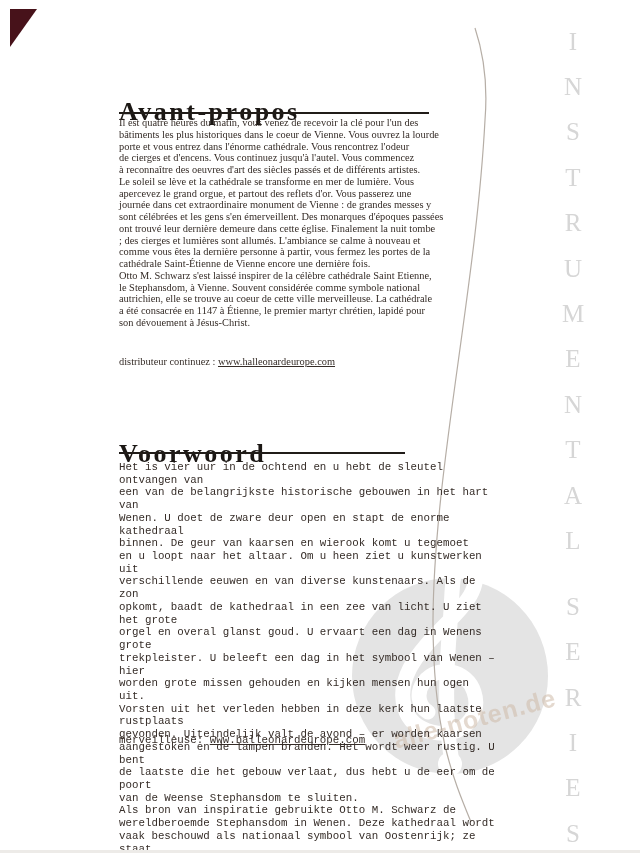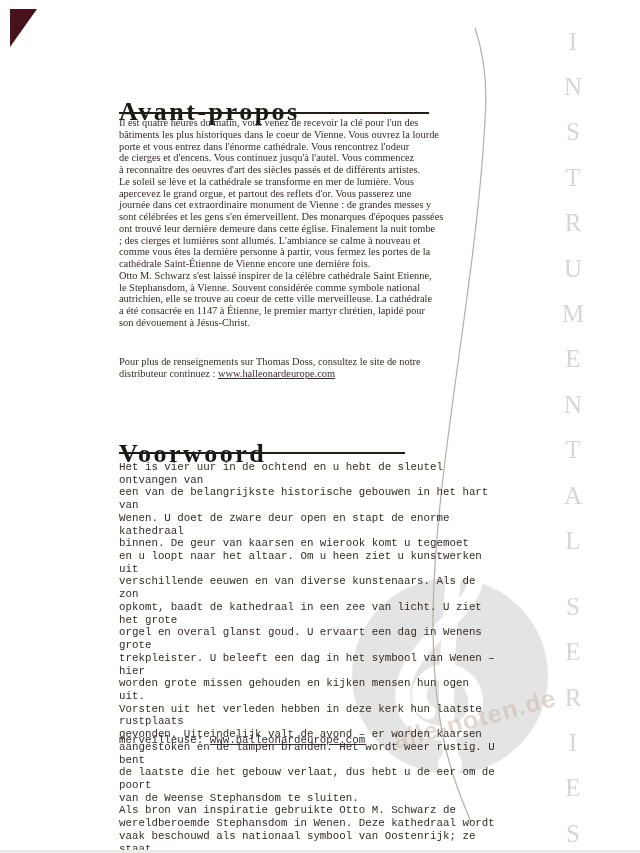--- a/index.html
+++ b/index.html
@@ -117,21 +117,20 @@
 comme vous êtes la dernière personne à partir, vous fermez les portes de la
 cathédrale Saint-Étienne de Vienne encore une dernière fois.</div>
       <div class="lines">Otto M. Schwarz s'est laissé inspirer de la célèbre cathédrale Saint Etienne,
 le Stephansdom, à Vienne. Souvent considérée comme symbole national
 autrichien, elle se trouve au coeur de cette ville merveilleuse. La cathédrale
 a été consacrée en 1147 à Étienne, le premier martyr chrétien, lapidé pour
 son dévouement à Jésus-Christ.</div>
     </div>
 
     <div class="footer-note fr" style="top:356px;">
-      <div>Pour plus de renseignements sur Thomas Doss, consultez le site de notre</div>
       <div><span>distributeur continuez : </span><a class="link" href="#">www.halleonardeurope.com</a></div>
     </div>
 
     <h1 class="section-heading" style="top:424px;">Voorwoord</h1>
     <div class="heading-rule" style="top:452px;width:286px;"></div>
 
     <div class="body-text nl" style="top:461px;">
       <div class="lines">Het is vier uur in de ochtend en u hebt de sleutel ontvangen van
 een van de belangrijkste historische gebouwen in het hart van
 Wenen. U doet de zware deur open en stapt de enorme kathedraal

